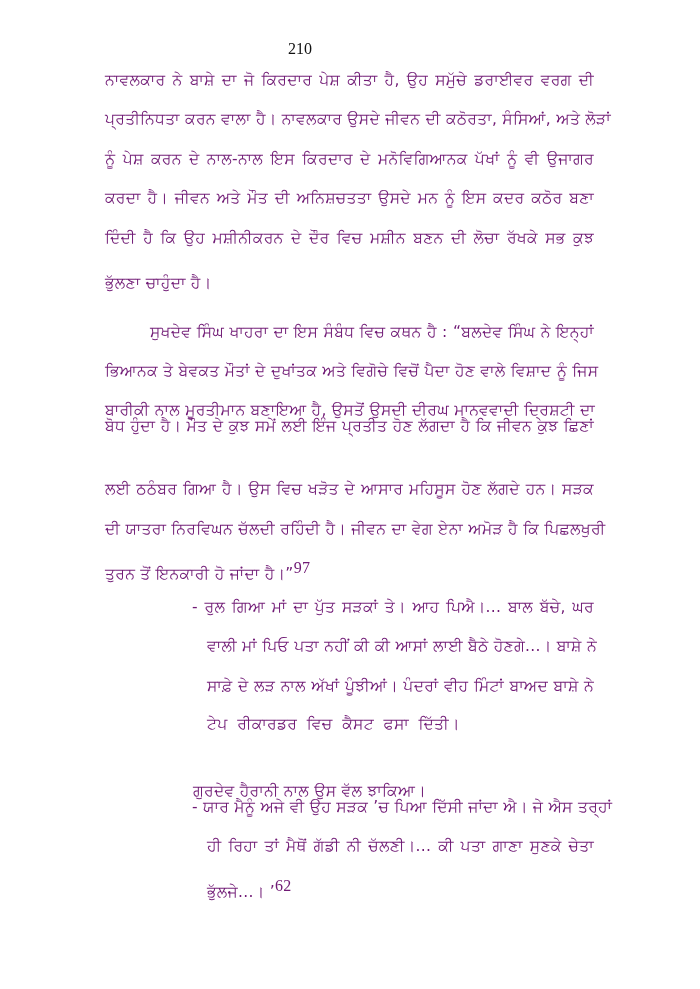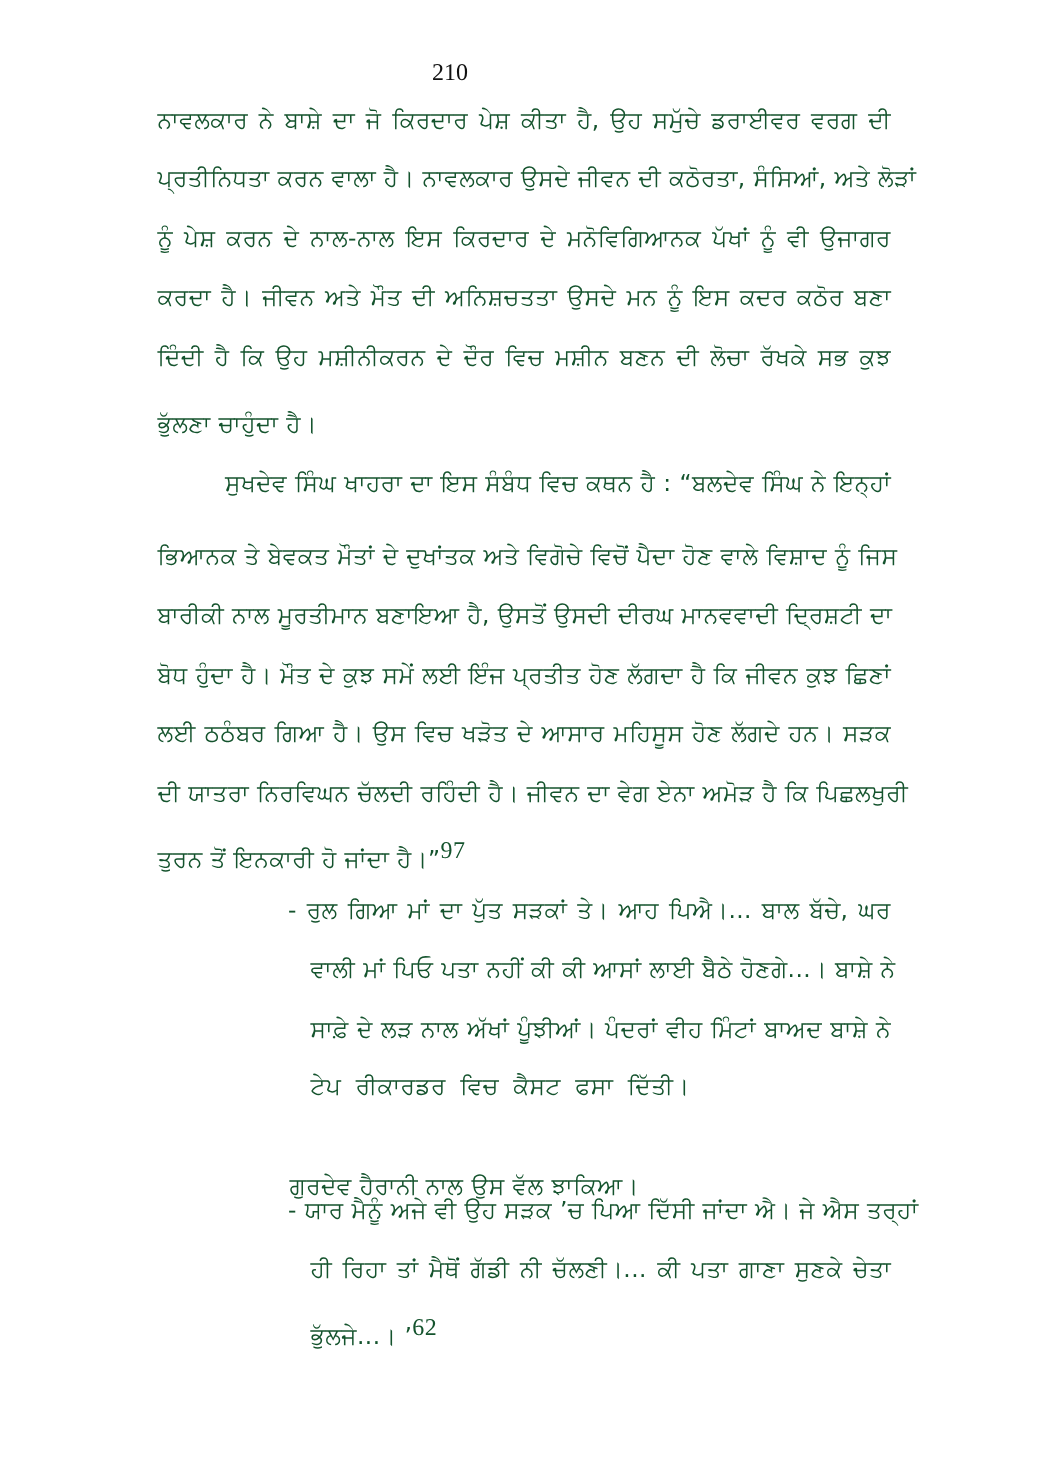--- a/index.html
+++ b/index.html
@@ -23,21 +23,21 @@
       font-family: "Liberation Serif", "DejaVu Serif", serif;
       font-size: 16px;
       color: #111;
     }
     .line {
       position: absolute;
       white-space: nowrap;
       font-family: "DejaVu Sans", "Liberation Sans", sans-serif;
       font-size: 15.5px;
       line-height: 20px;
-      color: #14532d;
+      color: #701a75;
       letter-spacing: 0.3px;
     }
     .justify {
       left: 105px;
       width: 489px;
       text-align: justify;
       text-align-last: justify;
     }
     .last {
       text-align-last: left;
@@ -60,24 +60,24 @@
 <div>
   <div class="line justify" style="top:70px;">ਨਾਵਲਕਾਰ ਨੇ ਬਾਸ਼ੇ ਦਾ ਜੋ ਕਿਰਦਾਰ ਪੇਸ਼ ਕੀਤਾ ਹੈ, ਉਹ ਸਮੁੱਚੇ ਡਰਾਈਵਰ ਵਰਗ ਦੀ</div>
   <div class="line justify" style="top:109px;">ਪ੍ਰਤੀਨਿਧਤਾ ਕਰਨ ਵਾਲਾ ਹੈ। ਨਾਵਲਕਾਰ ਉਸਦੇ ਜੀਵਨ ਦੀ ਕਠੋਰਤਾ, ਸੰਸਿਆਂ, ਅਤੇ ਲੋੜਾਂ</div>
   <div class="line justify" style="top:149px;">ਨੂੰ ਪੇਸ਼ ਕਰਨ ਦੇ ਨਾਲ-ਨਾਲ ਇਸ ਕਿਰਦਾਰ ਦੇ ਮਨੋਵਿਗਿਆਨਕ ਪੱਖਾਂ ਨੂੰ ਵੀ ਉਜਾਗਰ</div>
   <div class="line justify" style="top:188px;">ਕਰਦਾ ਹੈ। ਜੀਵਨ ਅਤੇ ਮੌਤ ਦੀ ਅਨਿਸ਼ਚਤਤਾ ਉਸਦੇ ਮਨ ਨੂੰ ਇਸ ਕਦਰ ਕਠੋਰ ਬਣਾ</div>
   <div class="line justify" style="top:228px;">ਦਿੰਦੀ ਹੈ ਕਿ ਉਹ ਮਸ਼ੀਨੀਕਰਨ ਦੇ ਦੌਰ ਵਿਚ ਮਸ਼ੀਨ ਬਣਨ ਦੀ ਲੋਚਾ ਰੱਖਕੇ ਸਭ ਕੁਝ</div>
   <div class="line justify last" style="top:273px;">ਭੁੱਲਣਾ ਚਾਹੁੰਦਾ ਹੈ।</div>
 </div>
 
 <div>
-  <div class="line justify indent" style="top:312px;">ਸੁਖਦੇਵ ਸਿੰਘ ਖਾਹਰਾ ਦਾ ਇਸ ਸੰਬੰਧ ਵਿਚ ਕਥਨ ਹੈ : “ਬਲਦੇਵ ਸਿੰਘ ਨੇ ਇਨ੍ਹਾਂ</div>
+  <div class="line justify indent" style="top:322px;">ਸੁਖਦੇਵ ਸਿੰਘ ਖਾਹਰਾ ਦਾ ਇਸ ਸੰਬੰਧ ਵਿਚ ਕਥਨ ਹੈ : “ਬਲਦੇਵ ਸਿੰਘ ਨੇ ਇਨ੍ਹਾਂ</div>
   <div class="line justify" style="top:361px;">ਭਿਆਨਕ ਤੇ ਬੇਵਕਤ ਮੌਤਾਂ ਦੇ ਦੁਖਾਂਤਕ ਅਤੇ ਵਿਗੋਚੇ ਵਿਚੋਂ ਪੈਦਾ ਹੋਣ ਵਾਲੇ ਵਿਸ਼ਾਦ ਨੂੰ ਜਿਸ</div>
   <div class="line justify" style="top:400px;">ਬਾਰੀਕੀ ਨਾਲ ਮੂਰਤੀਮਾਨ ਬਣਾਇਆ ਹੈ, ਉਸਤੋਂ ਉਸਦੀ ਦੀਰਘ ਮਾਨਵਵਾਦੀ ਦ੍ਰਿਸ਼ਟੀ ਦਾ</div>
-  <div class="line justify" style="top:440px;">ਬੋਧ ਹੁੰਦਾ ਹੈ। ਮੌਤ ਦੇ ਕੁਝ ਸਮੇਂ ਲਈ ਇੰਜ ਪ੍ਰਤੀਤ ਹੋਣ ਲੱਗਦਾ ਹੈ ਕਿ ਜੀਵਨ ਕੁਝ ਛਿਣਾਂ</div>
+  <div class="line justify" style="top:416px;">ਬੋਧ ਹੁੰਦਾ ਹੈ। ਮੌਤ ਦੇ ਕੁਝ ਸਮੇਂ ਲਈ ਇੰਜ ਪ੍ਰਤੀਤ ਹੋਣ ਲੱਗਦਾ ਹੈ ਕਿ ਜੀਵਨ ਕੁਝ ਛਿਣਾਂ</div>
   <div class="line justify" style="top:479px;">ਲਈ ਠਠੰਬਰ ਗਿਆ ਹੈ। ਉਸ ਵਿਚ ਖੜੋਤ ਦੇ ਆਸਾਰ ਮਹਿਸੂਸ ਹੋਣ ਲੱਗਦੇ ਹਨ। ਸੜਕ</div>
   <div class="line justify" style="top:519px;">ਦੀ ਯਾਤਰਾ ਨਿਰਵਿਘਨ ਚੱਲਦੀ ਰਹਿੰਦੀ ਹੈ। ਜੀਵਨ ਦਾ ਵੇਗ ਏਨਾ ਅਮੋੜ ਹੈ ਕਿ ਪਿਛਲਖੁਰੀ</div>
   <div class="line" style="top:558px; left:105px;"><span>ਤੁਰਨ ਤੋਂ ਇਨਕਾਰੀ ਹੋ ਜਾਂਦਾ ਹੈ।”</span><sup>97</sup></div>
 </div>
 
 <div>
   <div class="line quote-dash" style="top:597px; width:402px; text-align:justify; text-align-last:justify;">- ਰੁਲ ਗਿਆ ਮਾਂ ਦਾ ਪੁੱਤ ਸੜਕਾਂ ਤੇ। ਆਹ ਪਿਐ।... ਬਾਲ ਬੱਚੇ, ਘਰ</div>
   <div class="line quote-cont" style="top:636px; text-align:justify; text-align-last:justify;">ਵਾਲੀ ਮਾਂ ਪਿਓ ਪਤਾ ਨਹੀਂ ਕੀ ਕੀ ਆਸਾਂ ਲਾਈ ਬੈਠੇ ਹੋਣਗੇ...। ਬਾਸ਼ੇ ਨੇ</div>
   <div class="line quote-cont" style="top:676px; text-align:justify; text-align-last:justify;">ਸਾਫ਼ੇ ਦੇ ਲੜ ਨਾਲ ਅੱਖਾਂ ਪੂੰਝੀਆਂ। ਪੰਦਰਾਂ ਵੀਹ ਮਿੰਟਾਂ ਬਾਅਦ ਬਾਸ਼ੇ ਨੇ</div>
   <div class="line" style="top:715px; left:207px;font-family:Liberation Mono, monospace;">ਟੇਪ ਰੀਕਾਰਡਰ ਵਿਚ ਕੈਸਟ ਫਸਾ ਦਿੱਤੀ।</div>

